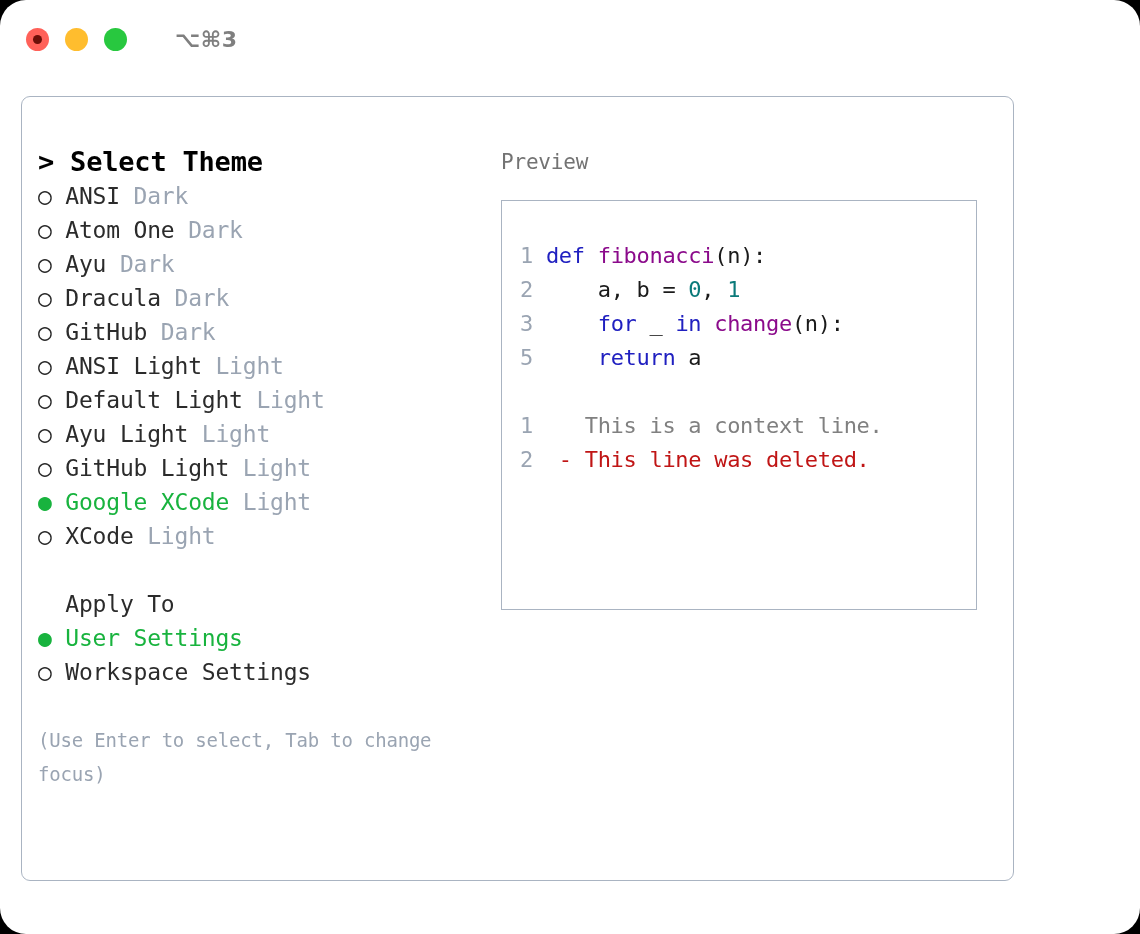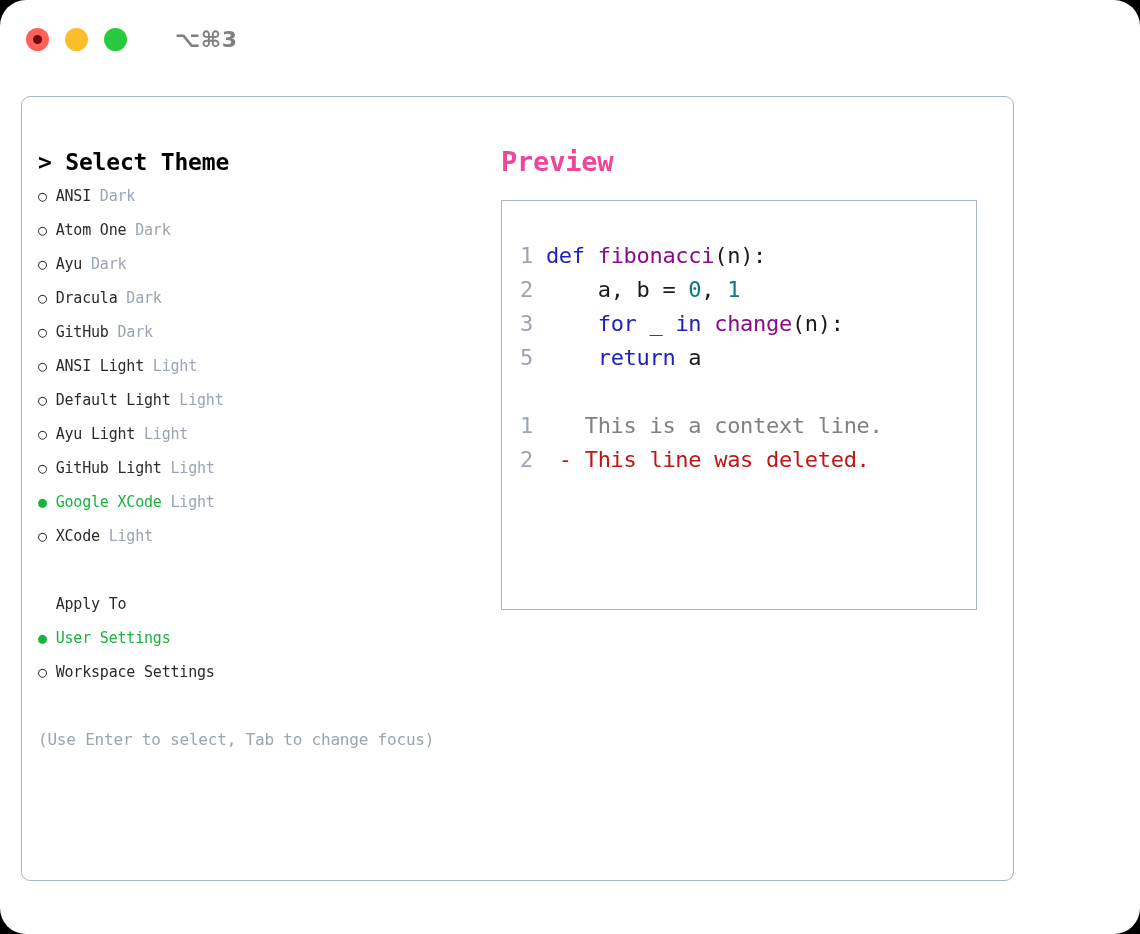--- a/index.html
+++ b/index.html
@@ -88,58 +88,58 @@
     height: 100%;
   }
   
   .left-col {
     position: absolute;
     left: 16px;
     top: 48px;
     width: 450px;
   }
   .section-head {
-    font-size: 23px;
+    font-size: 27px;
     font-weight: bold;
     color: #000000;
     line-height: 34px;
     white-space: pre;
     letter-spacing: -0.2px;
   }
   .opt-row {
-    font-size: 15px;
+    font-size: 23px;
     line-height: 34px;
     white-space: pre;
     color: #2b2b2b;
     letter-spacing: -0.2px;
   }
   .marker { color: #2b2b2b; }
   .marker.on { color: #18b33e; }
   .opt-label { color: #2b2b2b; }
   .opt-label.sel { color: #18b33e; }
   .opt-kind { color: #9aa4b2; }
   .spacer-block { height: 34px; }
   .hint {
-    font-size: 16px;
+    font-size: 19px;
     line-height: 34px;
     color: #9aa4b2;
     width: 420px;
     letter-spacing: -0.2px;
   }
   
   .right-col {
     position: absolute;
     left: 479px;
     top: 48px;
     width: 500px;
   }
   .preview-title {
-    font-size: 27px;
-    font-weight: bold;
-    color: #ec4899;
+    font-size: 21px;
+    font-weight: normal;
+    color: #737373;
     line-height: 34px;
     letter-spacing: -0.2px;
   }
   .preview-box {
     margin-top: 21px;
     width: 476px;
     height: 410px;
     border: 1.5px solid #aab4c2;
     box-sizing: border-box;
     background: #ffffff;

